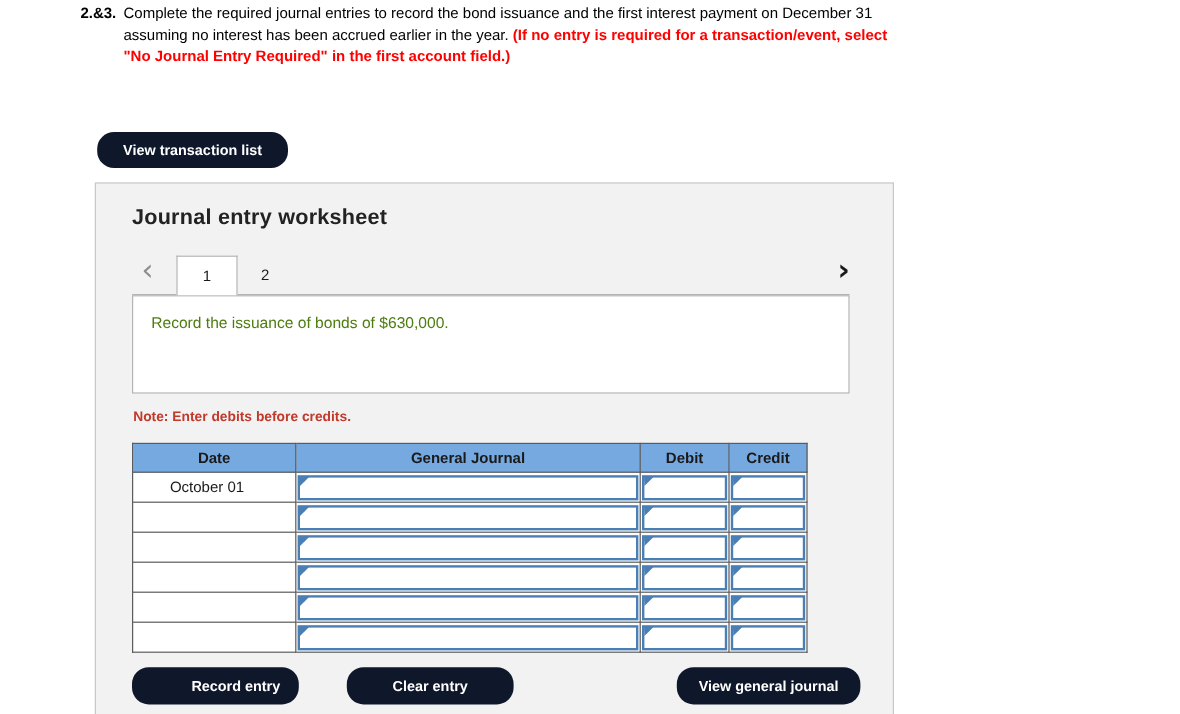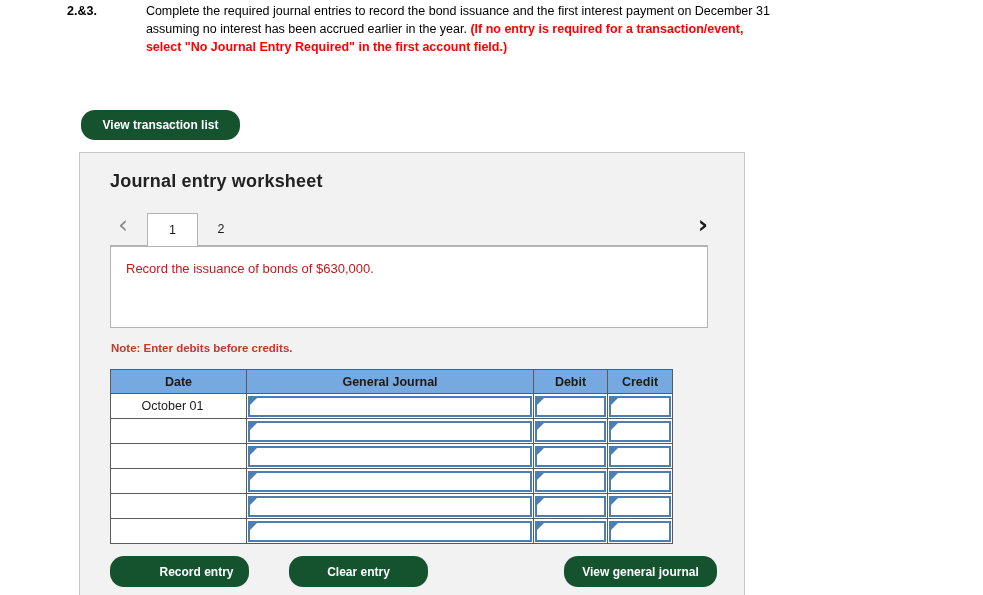--- a/index.html
+++ b/index.html
@@ -37,30 +37,29 @@
     padding-left: 27px;
     padding-top: 2px;
   }
   .q-body {
     font-size: 12.5px;
     color: #000000;
     line-height: 18px;
     padding-left: 6px;
     padding-top: 2px;
     max-width: 648px;
-    margin-left: 43px;
   }
   .q-emph {
     color: #ff0000;
     font-weight: bold;
   }
 
   
   .btn {
-    background: #14532d;
+    background: #0f172a;
     color: #ffffff;
     border: none;
     border-radius: 14px;
     font-family: "Liberation Sans", sans-serif;
     font-size: 12px;
     font-weight: bold;
     cursor: pointer;
     text-align: center;
     padding: 0;
     line-height: 1;
@@ -166,21 +165,21 @@
     background: #ffffff;
     border: 1px solid #b4b4b4;
     box-sizing: border-box;
     z-index: 2;
   }
   .desc-text {
     position: absolute;
     left: 15px;
     top: 14px;
     font-size: 13px;
-    color: #b91c1c;
+    color: #4d7c0f;
   }
 
   .note {
     position: absolute;
     left: 31px;
     top: 189px;
     font-size: 11.5px;
     font-weight: bold;
     color: #c0392b;
   }

